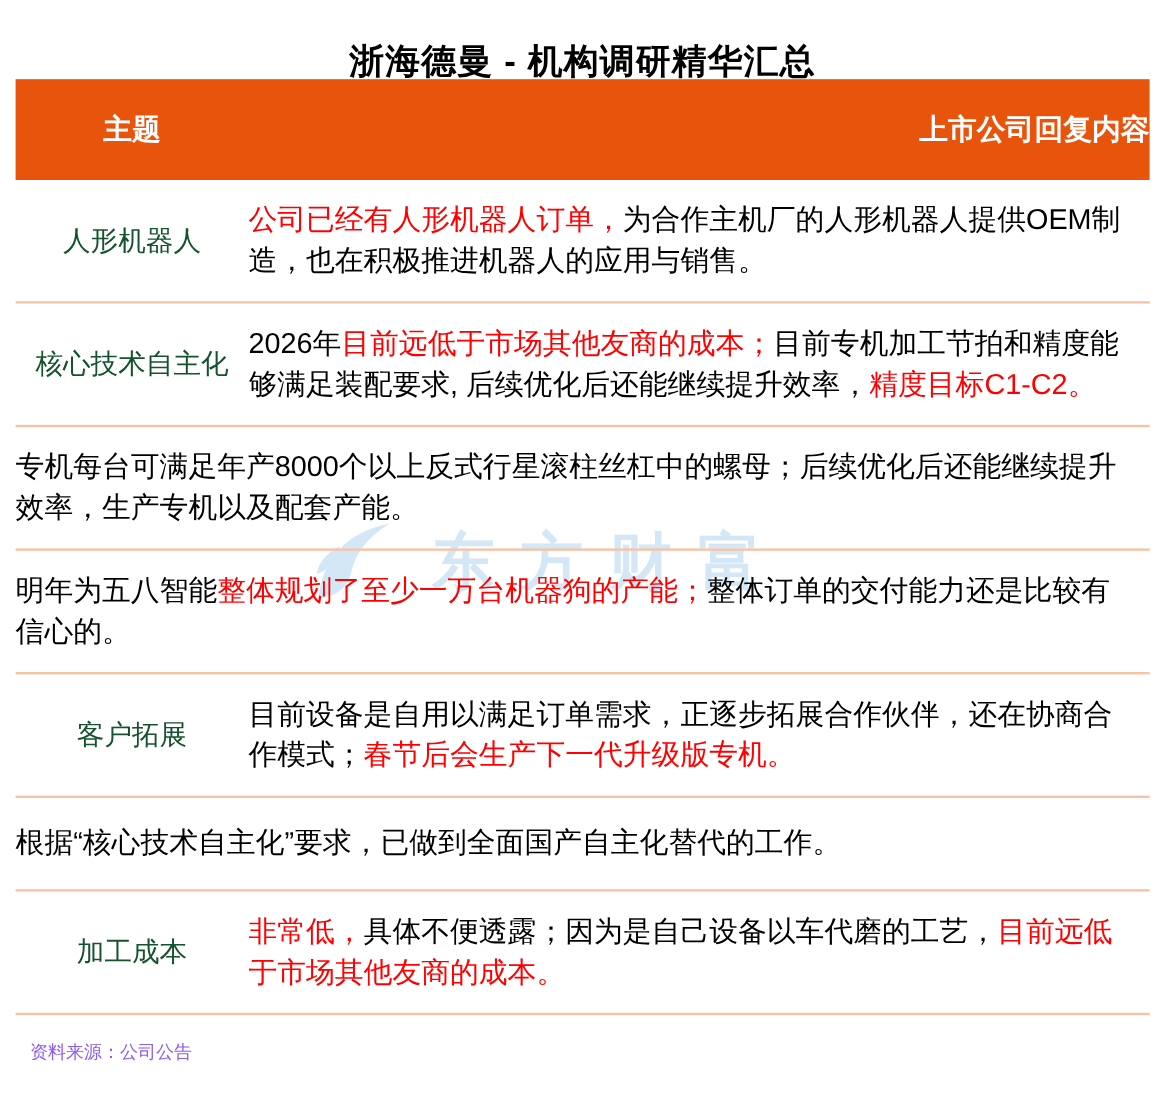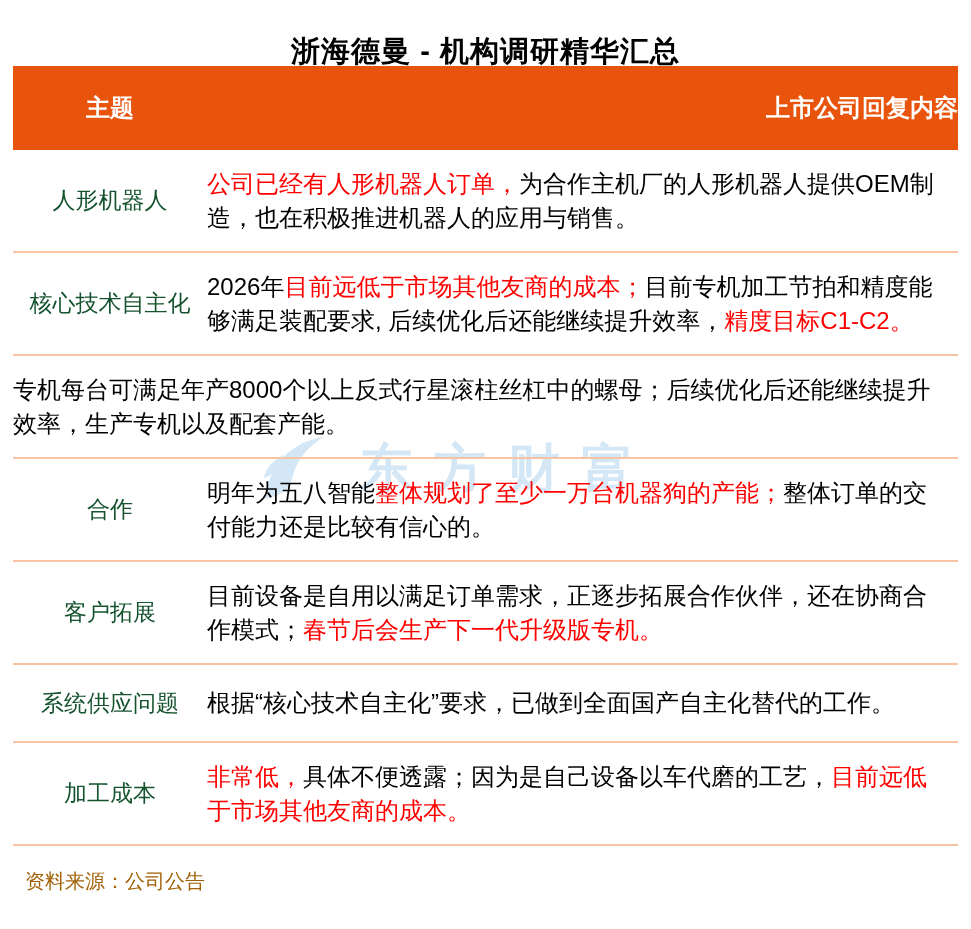--- a/index.html
+++ b/index.html
@@ -66,22 +66,22 @@
   }
   .seg{ color:var(--ink); }
   .seg.red{ color:var(--red); }
   .footer{
     margin:0 13px;
     position:relative;
     z-index:1;
   }
   .footer-text{
     padding:22px 0 0 12px;
-    font-size:20px;
-    color:#a16207;
+    font-size:15px;
+    color:#8b5cf6;
   }
   .watermark{
     position:absolute;
     left:256px;
     top:430px;
     z-index:0;
     display:flex;
     align-items:center;
     gap:26px;
     color:var(--watermark);
@@ -123,31 +123,29 @@
   <div class="row">
     <div class="col-topic">核心技术自主化</div>
     <div class="col-content"><span class="seg">2026年</span><span class="seg red">目前远低于市场其他友商的成本；</span><span class="seg">目前专机加工节拍和精度能够满足装配要求, 后续优化后还能继续提升效率，</span><span class="seg red">精度目标C1-C2。</span></div>
   </div>
 
   <div class="row">
     <div class="col-content"><span class="seg">专机每台可满足年产8000个以上反式行星滚柱丝杠中的螺母；后续优化后还能继续提升效率，生产专机以及配套产能。</span></div>
   </div>
 
   <div class="row">
-    <div class="col-topic">合作</div>
     <div class="col-content"><span class="seg">明年为五八智能</span><span class="seg red">整体规划了至少一万台机器狗的产能；</span><span class="seg">整体订单的交付能力还是比较有信心的。</span></div>
   </div>
 
   <div class="row">
     <div class="col-topic">客户拓展</div>
     <div class="col-content"><span class="seg">目前设备是自用以满足订单需求，正逐步拓展合作伙伴，还在协商合作模式；</span><span class="seg red">春节后会生产下一代升级版专机。</span></div>
   </div>
 
   <div class="row">
-    <div class="col-topic">系统供应问题</div>
     <div class="col-content"><span class="seg">根据“核心技术自主化”要求，已做到全面国产自主化替代的工作。</span></div>
   </div>
 
   <div class="row">
     <div class="col-topic">加工成本</div>
     <div class="col-content"><span class="seg red">非常低，</span><span class="seg">具体不便透露；因为是自己设备以车代磨的工艺，</span><span class="seg red">目前远低于市场其他友商的成本。</span></div>
   </div>
 </div>
 </div>
 

